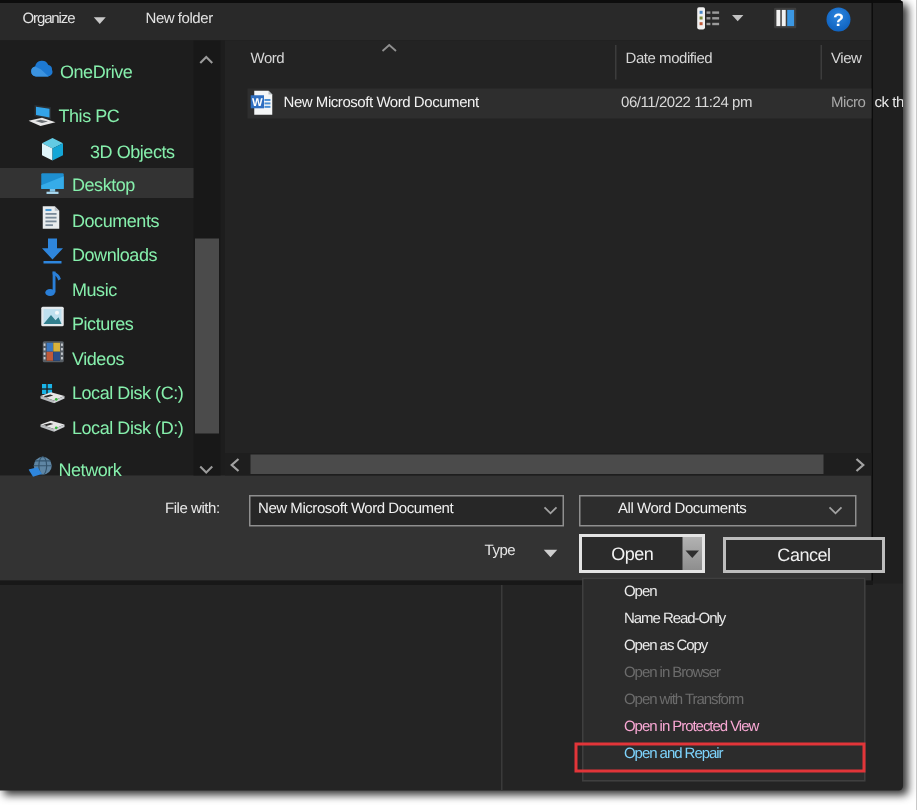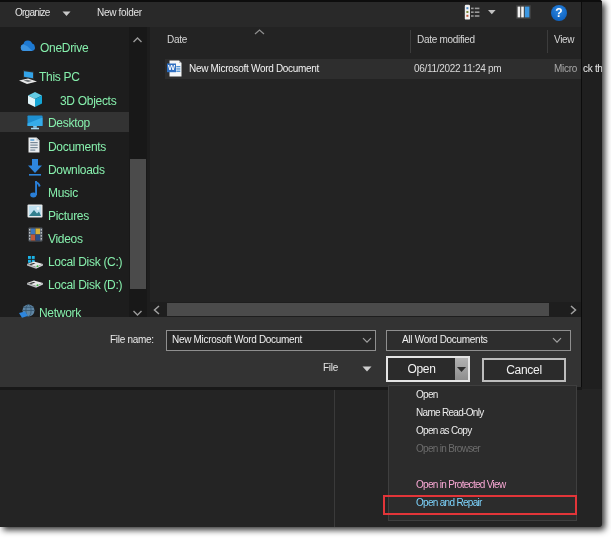--- a/index.html
+++ b/index.html
@@ -182,21 +182,21 @@
 
   <svg class="abs" style="left:19px;top:304px;" width="17" height="14">
     <circle cx="9.5" cy="6.5" r="6" fill="#5f86a4"></circle>
     <ellipse cx="9.5" cy="6.5" rx="2.6" ry="6" fill="none" stroke="#35556e" stroke-width="0.8"></ellipse>
     <line x1="3.5" y1="6.5" x2="15.5" y2="6.5" stroke="#35556e" stroke-width="0.8"></line>
     <line x1="4.3" y1="3.3" x2="14.7" y2="3.3" stroke="#35556e" stroke-width="0.8"></line>
     <polygon points="0,9 6,7.5 9,12 3,13.8" fill="#2e86dd"></polygon>
   </svg>
   <div class="sideitem" style="left:39px;top:306px;">Network</div>
 
-  <div class="txt" style="left:167px;top:34px;color:#d6d6d6;">Date</div>
+  <div class="txt" style="left:167px;top:34px;color:#d6d6d6;">Word</div>
   <svg class="abs" style="left:254px;top:29px;" width="11" height="6">
       <polyline points="1,5 5.5,1 10,5" fill="none" stroke="#8f8f8f" stroke-width="1.2"></polyline>
     </svg>
   <div class="txt" style="left:417px;top:34px;color:#d6d6d6;">Date modified</div>
   <div class="txt" style="left:554px;top:34px;color:#d6d6d6;">View</div>
   <div class="abs" style="left:410px;top:30px;width:1px;height:23px;background:#3c3c3c;"></div>
   <div class="abs" style="left:547px;top:30px;width:1px;height:23px;background:#3c3c3c;"></div>
 
   <div class="abs" style="left:165px;top:59px;width:416px;height:20px;background:#2e2e2e;"></div>
   <svg class="abs" style="left:167px;top:60px;" width="16" height="17">
@@ -217,48 +217,49 @@
 
   <div class="abs" style="left:150px;top:302px;width:431px;height:15px;background:#1e1e1e;"></div>
   <svg class="abs" style="left:152px;top:305px;" width="9" height="10">
       <polyline points="7,1 2.5,5 7,9" fill="none" stroke="#a2a2a2" stroke-width="1.5"></polyline>
     </svg>
   <div class="abs" style="left:167px;top:303px;width:382px;height:13px;background:#4b4b4b;"></div>
   <svg class="abs" style="left:569px;top:305px;" width="9" height="10">
       <polyline points="2,1 6.5,5 2,9" fill="none" stroke="#a2a2a2" stroke-width="1.5"></polyline>
     </svg>
 
-  <div class="txt" style="left:110px;top:334px;color:#eaeaea;">File name:</div>
+  <div class="txt" style="left:110px;top:334px;color:#eaeaea;">File with:</div>
   <div class="abs" style="left:166px;top:330px;width:210px;height:21px;background:#272727;border:1px solid #8f8f8f;"></div>
   <div class="txt" style="left:172px;top:334px;color:#f0f0f0;">New Microsoft Word Document</div>
   <svg class="abs" style="left:362px;top:337px;" width="10" height="7">
       <polyline points="1,1.2 5,5.2 9,1.2" fill="none" stroke="#a2a2a2" stroke-width="1.2"></polyline>
     </svg>
   <div class="abs" style="left:386px;top:330px;width:185px;height:21px;background:#2d2d2d;border:1px solid #8f8f8f;"></div>
-  <div class="txt" style="left:402px;top:334px;color:#f0f0f0;text-align:center;">All Word Documents</div>
+  <div class="txt" style="left:412px;top:334px;color:#f0f0f0;text-align:center;">All Word Documents</div>
   <svg class="abs" style="left:552px;top:337px;" width="10" height="7">
       <polyline points="1,1.2 5,5.2 9,1.2" fill="none" stroke="#a2a2a2" stroke-width="1.2"></polyline>
     </svg>
 
-  <div class="txt" style="left:323px;top:362px;color:#e5e5e5;">File</div>
+  <div class="txt" style="left:323px;top:362px;color:#e5e5e5;">Type</div>
   <svg class="abs" style="left:362px;top:366px;" width="10" height="6">
       <polygon points="0.5,0.5 9.5,0.5 5,5.5" fill="#cfcfcf"></polygon>
     </svg>
 
   <div class="abs" style="left:386px;top:356px;width:84px;height:26px;border:2px solid #e4e4e4;background:#2b2b2b;"></div>
   <div class="abs" style="left:388px;top:358px;width:67px;height:22px;background:#2b2b2b;text-align:center;line-height:22px;font-size:12px;letter-spacing:-0.3px;color:#f2f2f2;">Open</div>
   <div class="abs" style="left:455px;top:358px;width:13px;height:22px;background:linear-gradient(#b2b2b2,#8e8e8e);"></div>
   <svg class="abs" style="left:456px;top:366px;" width="11" height="7">
       <polygon points="1,1 10,1 5.5,6" fill="#2e2e2e"></polygon>
     </svg>
 
-  <div class="abs" style="left:482px;top:358px;width:84px;height:24px;border:2px solid #bdbdbd;background:#2b2b2b;text-align:center;line-height:20px;font-size:12px;letter-spacing:-0.3px;color:#f0f0f0;">Cancel</div>
+  <div class="abs" style="left:482px;top:358px;width:108px;height:24px;border:2px solid #bdbdbd;background:#2b2b2b;text-align:center;line-height:20px;font-size:12px;letter-spacing:-0.3px;color:#f0f0f0;">Cancel</div>
 
   <div class="abs" style="left:388px;top:385px;width:189px;height:136px;background:#2c2c2c;border:1px solid #3f3f3f;box-sizing:border-box;"></div>
   <div class="txt mtx" style="left:416px;top:389px;color:#ebebeb;">Open</div>
   <div class="txt mtx" style="left:416px;top:407px;color:#ebebeb;">Name Read-Only</div>
   <div class="txt mtx" style="left:416px;top:425px;color:#ebebeb;">Open as Copy</div>
   <div class="txt mtx" style="left:416px;top:443px;color:#6c6c6c;">Open in Browser</div>
+  <div class="txt mtx" style="left:416px;top:461px;color:#6c6c6c;">Open with Transform</div>
   <div class="txt mtx" style="left:416px;top:479px;color:#f9a8d4;">Open in Protected View</div>
   <div class="txt mtx" style="left:416px;top:497px;color:#7dd3fc;">Open and Repair</div>
 
   <div class="abs" style="left:383px;top:495px;width:194px;height:20px;border:2px solid #e23539;box-sizing:border-box;"></div>
 </div>
 
 </body></html>

